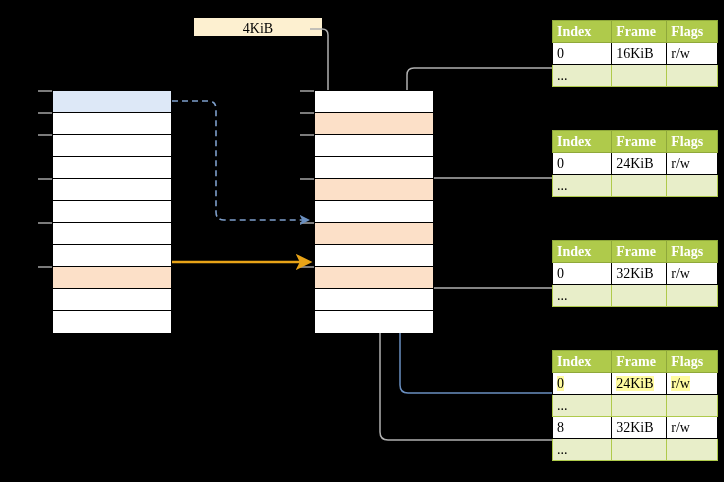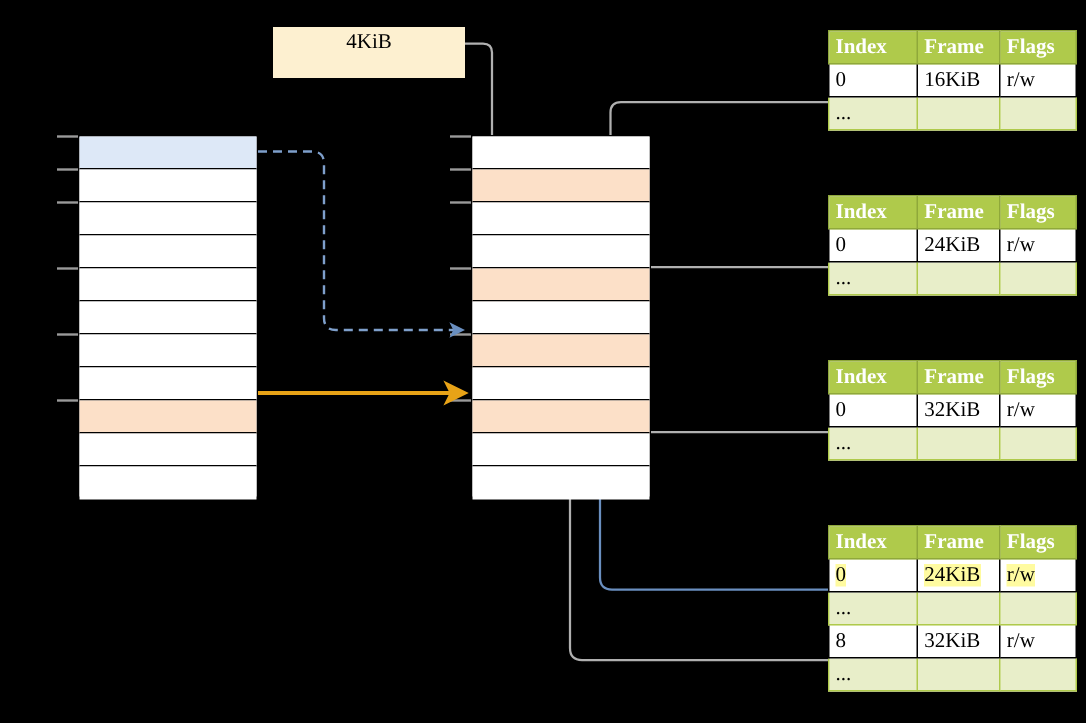--- a/index.html
+++ b/index.html
@@ -26,21 +26,21 @@
   .memrow.peach{background:#FCE0C8;}
 
   .label4k{position:absolute;background:#FDF0D0;color:#000;font-size:14px;
            text-align:center;line-height:22px;box-sizing:border-box;}
 </style>
 </head>
 <body>
 
 <div id="stage">
 
-  <div class="label4k" id="lbl4k" style="left:182px;top:18px;width:128px;height:34px;">4KiB</div>
+  <div class="label4k" id="lbl4k" style="left:194px;top:18px;width:128px;height:18px;">4KiB</div>
 
   <svg class="layer">
     <defs>
       <marker id="grayhead" markerWidth="8" markerHeight="8" refX="4" refY="4" orient="auto" markerUnits="strokeWidth">
         <path d="M0,0.8 L6.5,4 L0,7.2 L1.6,4 Z" fill="#b0b0b0"></path>
       </marker>
       <marker id="bluehead" markerWidth="8" markerHeight="8" refX="4" refY="4" orient="auto" markerUnits="strokeWidth">
         <path d="M0,0.8 L6.5,4 L0,7.2 L1.6,4 Z" fill="#6A8FC0"></path>
       </marker>
       <marker id="orangehead" markerWidth="8" markerHeight="8" refX="4" refY="4" orient="auto" markerUnits="strokeWidth">

